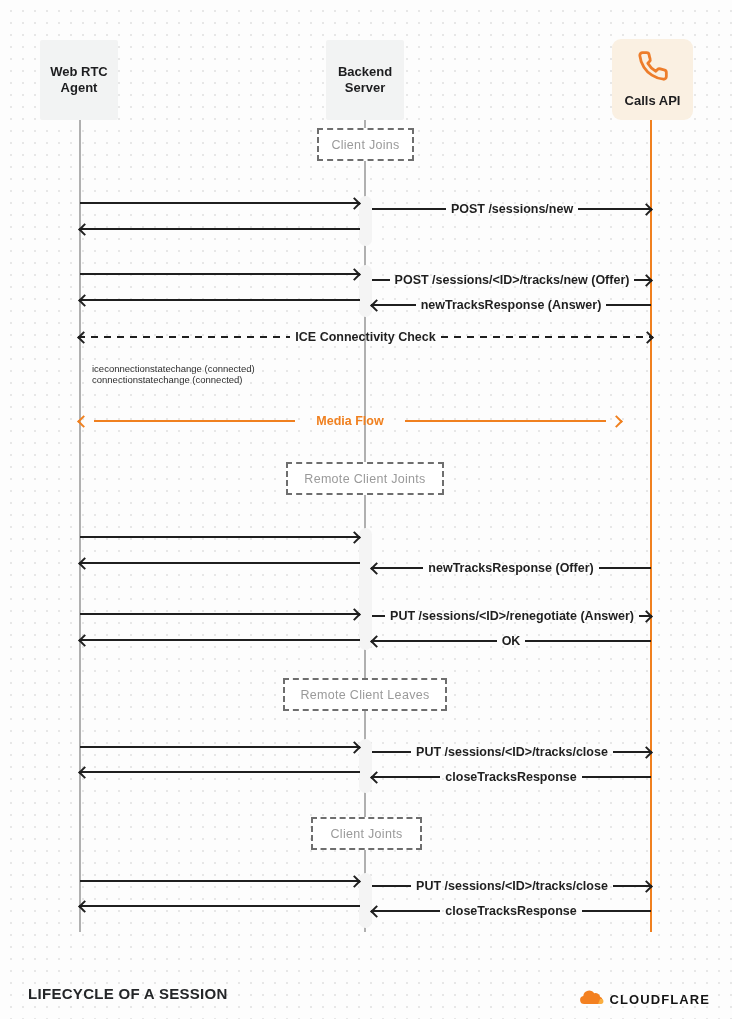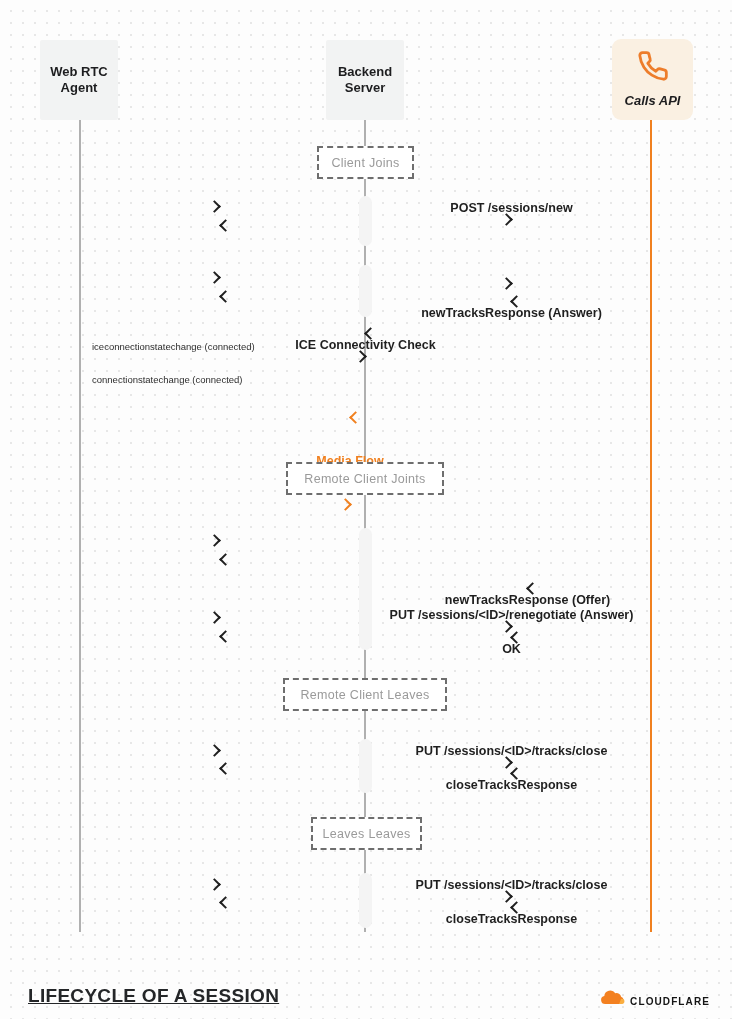--- a/index.html
+++ b/index.html
@@ -17,52 +17,52 @@
     background-image:radial-gradient(circle, var(--dot) 1.2px, transparent 1.3px);
     background-size:12px 12px; background-position:5px 5px;
   }
   
   .actor{
     position:absolute; top:40px; height:80px; z-index:3;
     display:flex; flex-direction:column; align-items:center; justify-content:center;
     text-align:center; font-weight:700; font-size:13px; color:#1d1d1f; line-height:1.25;
   }
   .actor.gray{background:#f2f3f3; border-radius:2px;}
-  .actor.cream{background:#faf0e2; border-radius:9px;font-style:italic;}
+  .actor.cream{background:#faf0e2; border-radius:9px;}
   .actor .phone{margin-bottom:6px;}
   
   .lifeline{position:absolute; top:120px; width:2px; height:812px; background:var(--lifeline); z-index:1;}
   .lifeline.orange{background:var(--orange);}
   
   .bar{position:absolute; left:359px; width:13px; background:#f4f4f4; border-radius:7px; z-index:2;}
   
-  .msg{position:absolute; display:flex; align-items:center; height:16px; z-index:4;flex-direction:column;}
+  .msg{position:absolute; display:flex; align-items:center; height:16px; z-index:4;}
   .ln{flex:1 1 auto; height:2.6px; background:var(--ink); min-width:0;}
   .msg.dashed .ln{background:repeating-linear-gradient(90deg, var(--ink) 0 7px, transparent 7px 13px);}
   .mlbl{flex:0 0 auto; font-weight:700; font-size:12.5px; color:var(--ink); padding:0 5px; white-space:nowrap;}
   .chev{display:block; width:9px; height:9px; flex:0 0 auto; box-sizing:border-box;}
   .chev.r{border-top:2.6px solid var(--ink); border-right:2.6px solid var(--ink); transform:rotate(45deg); margin-left:-10px;}
   .chev.l{border-bottom:2.6px solid var(--ink); border-left:2.6px solid var(--ink); transform:rotate(45deg); margin-right:-10px;}
   .msg.orange .ln{background:var(--orange);}
   .msg.orange .mlbl{color:var(--orange);}
   .msg.orange .chev.r{border-color:var(--orange);}
   .msg.orange .chev.l{border-color:var(--orange);}
   
   .note{position:absolute; left:92px; font-size:9.5px; color:#2e2e2e; z-index:4; white-space:nowrap;}
   
   .step{
     position:absolute; height:33px; box-sizing:border-box; z-index:5;
     background:#fff; border:2px dashed #6e6e6e;
     display:flex; align-items:center; justify-content:center;
     font-size:12.5px; font-weight:500; color:#9a9a9a; letter-spacing:.3px; white-space:nowrap;
   }
   
-  .title{position:absolute; left:28px; top:985px; font-size:19px; font-weight:700; color:#242628; letter-spacing:.3px; z-index:6;text-decoration:underline;}
+  .title{position:absolute; left:28px; top:985px; font-size:15px; font-weight:700; color:#242628; letter-spacing:.3px; z-index:6;}
   .logo{position:absolute; right:22px; top:990px; display:flex; align-items:flex-end; gap:4px; z-index:6;}
-  .wordmark{font-size:10px; font-weight:700; color:#151515; letter-spacing:1.1px; padding-bottom:2px;text-align:right;}
+  .wordmark{font-size:13px; font-weight:700; color:#151515; letter-spacing:1.1px; padding-bottom:2px;text-align:right;}
 </style>
 </head>
 <body>
 
 <div class="canvas">
 
   <div class="actor gray" style="left:40px; width:78px;">
     <span>Web RTC Agent</span>
   </div>
   <div class="actor gray" style="left:326px; width:78px;">
@@ -80,31 +80,31 @@
   <div class="lifeline" style="left:79px;"></div>
   <div class="lifeline" style="left:364px;"></div>
   <div class="lifeline orange" style="left:650px;"></div>
 
   <div class="bar" style="top:196px; height:50px;"></div>
   <div class="bar" style="top:265px; height:52px;"></div>
   <div class="bar" style="top:528px; height:122px;"></div>
   <div class="bar" style="top:739px; height:54px;"></div>
   <div class="bar" style="top:873px; height:55px;"></div>
 
-  <div class="step" style="left:317px; top:146px; width:97px;">
+  <div class="step" style="left:317px; top:128px; width:97px;">
     <span>Client Joins</span>
   </div>
   <div class="step" style="left:283px; top:678px; width:164px;">
     <span>Remote Client Leaves</span>
   </div>
   <div class="step" style="left:286px; top:462px; width:158px;">
     <span>Remote Client Joints</span>
   </div>
   <div class="step" style="left:311px; top:817px; width:111px;">
-    <span>Leaves Leaves</span>
+    <span>Client Joints</span>
   </div>
 
   <div class="msg" style="left:80px; top:195px; width:279px;">
     <div class="ln"></div>
       <i class="chev r"></i>
   </div>
   <div class="msg" style="left:372px; top:201px; width:279px;">
     <div class="ln"></div>
       <span class="mlbl">POST /sessions/new</span>
       <div class="ln"></div>
@@ -114,20 +114,21 @@
     <i class="chev l"></i>
       <div class="ln"></div>
   </div>
 
   <div class="msg" style="left:80px; top:266px; width:279px;">
     <div class="ln"></div>
       <i class="chev r"></i>
   </div>
   <div class="msg" style="left:372px; top:272px; width:279px;">
     <div class="ln"></div>
+      <span class="mlbl">POST /sessions/&lt;ID&gt;/tracks/new (Offer)</span>
       <div class="ln"></div>
       <i class="chev r"></i>
   </div>
   <div class="msg" style="left:80px; top:292px; width:280px;">
     <i class="chev l"></i>
       <div class="ln"></div>
   </div>
   <div class="msg dashed" style="left:79px; top:329px; width:573px;">
     <i class="chev l"></i>
       <div class="ln"></div>
@@ -135,41 +136,41 @@
       <div class="ln"></div>
       <i class="chev r"></i>
   </div>
 
   <div class="msg" style="left:372px; top:297px; width:279px;">
     <i class="chev l"></i>
       <div class="ln"></div>
       <span class="mlbl">newTracksResponse (Answer)</span>
       <div class="ln"></div>
   </div>
-  <span class="note" style="top:341px;">iceconnectionstatechange (connected)</span>
+  <span class="note" style="top:363px;">iceconnectionstatechange (connected)</span>
 
   <span class="note" style="top:374px;">connectionstatechange (connected)</span>
 
   <div class="msg orange" style="left:79px; top:413px; width:542px;gap:16px;">
     <i class="chev l"></i>
       <div class="ln"></div>
       <span class="mlbl">Media Flow</span>
       <div class="ln"></div>
       <i class="chev r"></i>
   </div>
 
   <div class="msg" style="left:80px; top:529px; width:279px;">
     <div class="ln"></div>
       <i class="chev r"></i>
   </div>
   <div class="msg" style="left:80px; top:555px; width:280px;">
     <i class="chev l"></i>
       <div class="ln"></div>
   </div>
-  <div class="msg" style="left:388px; top:560px; width:279px;margin-top:24px;">
+  <div class="msg" style="left:372px; top:560px; width:279px;">
     <i class="chev l"></i>
       <div class="ln"></div>
       <span class="mlbl">newTracksResponse (Offer)</span>
       <div class="ln"></div>
   </div>
 
   <div class="msg" style="left:80px; top:606px; width:279px;">
     <div class="ln"></div>
       <i class="chev r"></i>
   </div>

